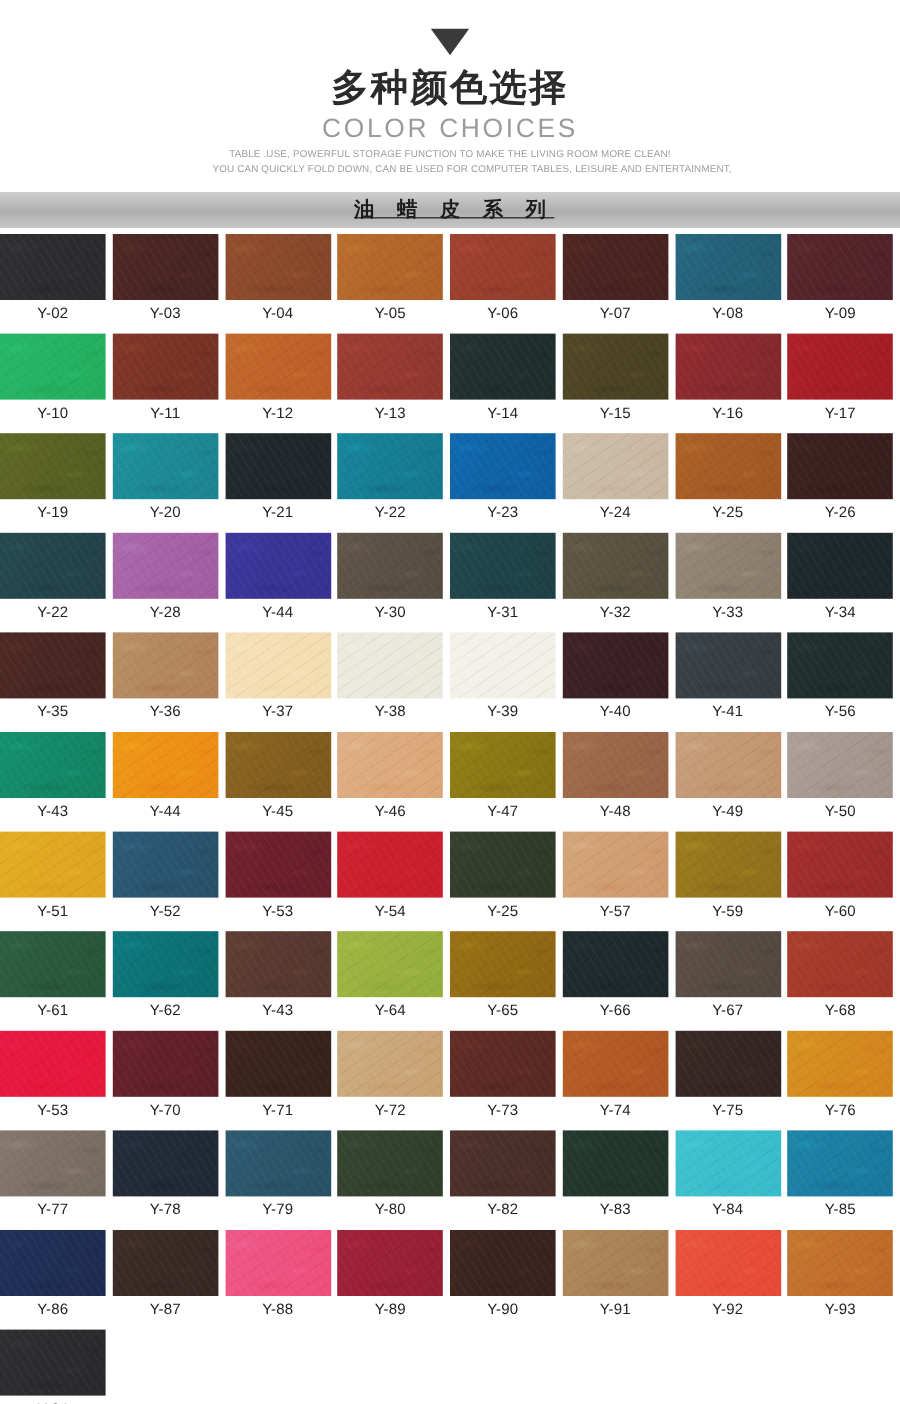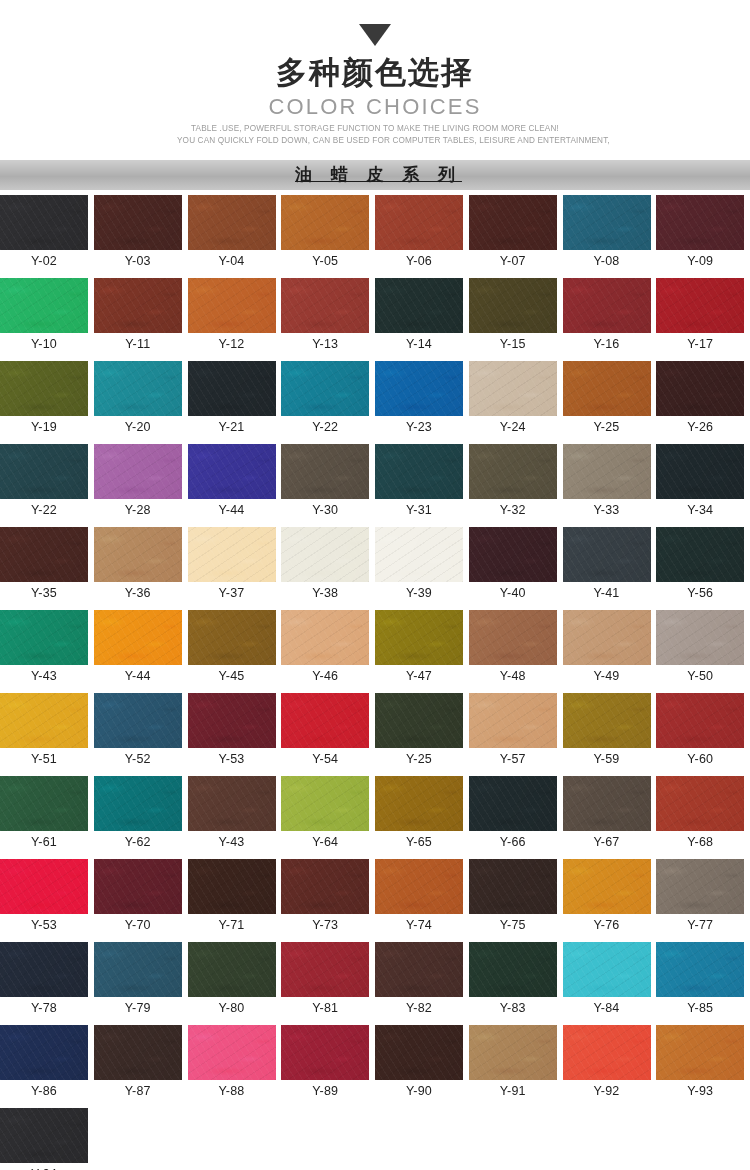--- a/index.html
+++ b/index.html
@@ -423,20 +423,24 @@
       </div>
       <div class="cell">
         <div class="swatch" style="background-color: rgb(99, 32, 43);"></div>
         <span class="label">Y-70</span>
       </div>
       <div class="cell">
         <div class="swatch" style="background-color: rgb(58, 35, 28);"></div>
         <span class="label">Y-71</span>
       </div>
       <div class="cell">
+        <div class="swatch" style="background-color: rgb(203, 168, 123);"></div>
+        <span class="label">Y-72</span>
+      </div>
+      <div class="cell">
         <div class="swatch" style="background-color: rgb(94, 42, 36);"></div>
         <span class="label">Y-73</span>
       </div>
       <div class="cell">
         <div class="swatch" style="background-color: rgb(180, 90, 37);"></div>
         <span class="label">Y-74</span>
       </div>
       <div class="cell">
         <div class="swatch" style="background-color: rgb(53, 39, 35);"></div>
         <span class="label">Y-75</span>
@@ -455,24 +459,20 @@
       </div>
       <div class="cell">
         <div class="swatch" style="background-color: rgb(43, 86, 107);"></div>
         <span class="label">Y-79</span>
       </div>
       <div class="cell">
         <div class="swatch" style="background-color: rgb(51, 65, 45);"></div>
         <span class="label">Y-80</span>
       </div>
       <div class="cell">
-        <div class="swatch" style="background-color: rgb(155, 38, 50);"></div>
-        <span class="label">Y-81</span>
-      </div>
-      <div class="cell">
         <div class="swatch" style="background-color: rgb(75, 47, 42);"></div>
         <span class="label">Y-82</span>
       </div>
       <div class="cell">
         <div class="swatch" style="background-color: rgb(34, 55, 44);"></div>
         <span class="label">Y-83</span>
       </div>
       <div class="cell">
         <div class="swatch" style="background-color: rgb(60, 192, 206);"></div>
         <span class="label">Y-84</span>

